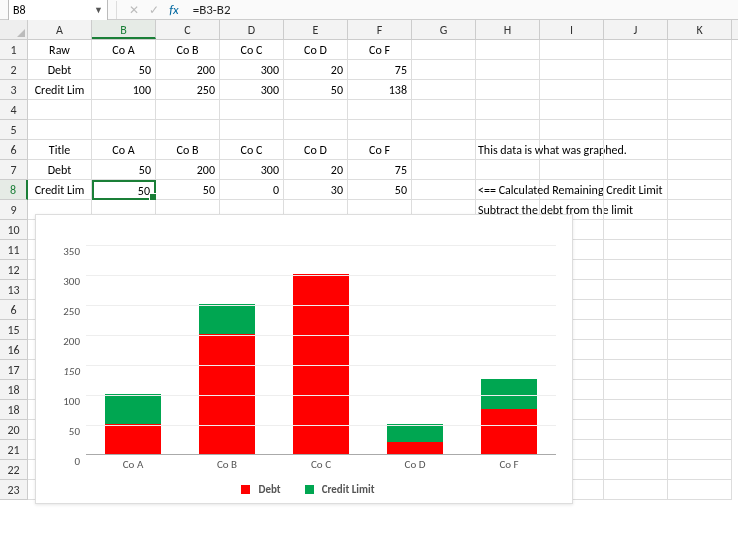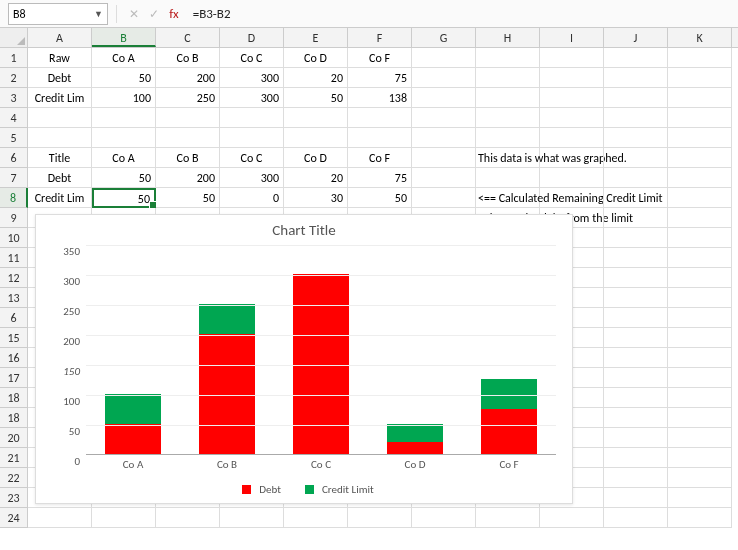--- a/index.html
+++ b/index.html
@@ -9,21 +9,21 @@
     font-size: 12px;
     background: #fff;
     width: 738px;
     height: 550px;
     overflow: hidden;
     position: relative;
   }
   .fbar {
     display: flex;
     align-items: center;
-    height: 28px;
+    height: 20px;
     border-bottom: 1px solid #ccc;
     background: #fafafa;
   }
   .namebox {
     width: 100px;
     height: 22px;
     border: 1px solid #bbb;
     background: #fff;
     margin: 0 4px 0 8px;
     padding: 0 4px;
@@ -34,21 +34,21 @@
   }
   .namebox .dd { color: #555; font-size: 9px; }
   .fbar .iconset {
     display: flex;
     gap: 10px;
     margin: 0 8px;
     align-items: center;
     color: #bbb;
     font-size: 12px;
   }
-  .fbar .fx { color: #b91c1c; font-size: 13px; }
+  .fbar .fx { font-style: italic; color: #0369a1; font-size: 13px; }
   .formula {
     flex: 1;
     padding: 0 6px;
     font-family: Calibri, sans-serif;
     font-size: 13px;
     color: #222;
   }
   .vsep { width:1px; height:18px; background:#ddd; margin:0 4px; }
   .sheet {
     position: relative;
@@ -202,20 +202,21 @@
     font-size: 11px;
     color: #555;
   }
   .legend {
     position: absolute;
     bottom: 6px;
     left: 0; right: 0;
     text-align: center;
     font-size: 11px;
     color: #555;
+    font-weight: bold;
   }
   .legend span { display: inline-flex; align-items:center; margin: 0 8px; }
   .lg-sw { width:9px;height:9px; display:inline-block; margin-right:4px; }
 </style>
 </head>
 <body>
 
 <div class="fbar">
   <div class="namebox">
     <span>B8</span>
@@ -567,39 +568,24 @@
         <div class="cell"></div>
         <div class="cell"></div>
         <div class="cell"></div>
         <div class="cell"></div>
         <div class="cell"></div>
         <div class="cell"></div>
         <div class="cell"></div>
         <div class="cell"></div>
         <div class="cell"></div>
       </div>
-      <div class="row">
-        <div class="rowhead">24</div>
-        <div class="cell"></div>
-        <div class="cell"></div>
-        <div class="cell"></div>
-        <div class="cell"></div>
-        <div class="cell"></div>
-        <div class="cell"></div>
-        <div class="cell"></div>
-        <div class="cell"></div>
-        <div class="cell"></div>
-        <div class="cell"></div>
-        <div class="cell"></div>
-      </div>
     </div>
 </div>
 
 <div class="chart-container">
-  <div class="chart-title">Chart Title</div>
   <div class="plotarea">
     <div class="bars">
         <div class="barslot" style="left: 19px;">
           <div style="height: 30px; background: rgb(0, 166, 81);"></div>
           <div style="height: 30px; background: rgb(255, 0, 0);"></div>
           <div class="xlabel">Co A</div>
         </div>
         <div class="barslot" style="left: 113px;">
           <div style="height: 30px; background: rgb(0, 166, 81);"></div>
           <div style="height: 120px; background: rgb(255, 0, 0);"></div>

